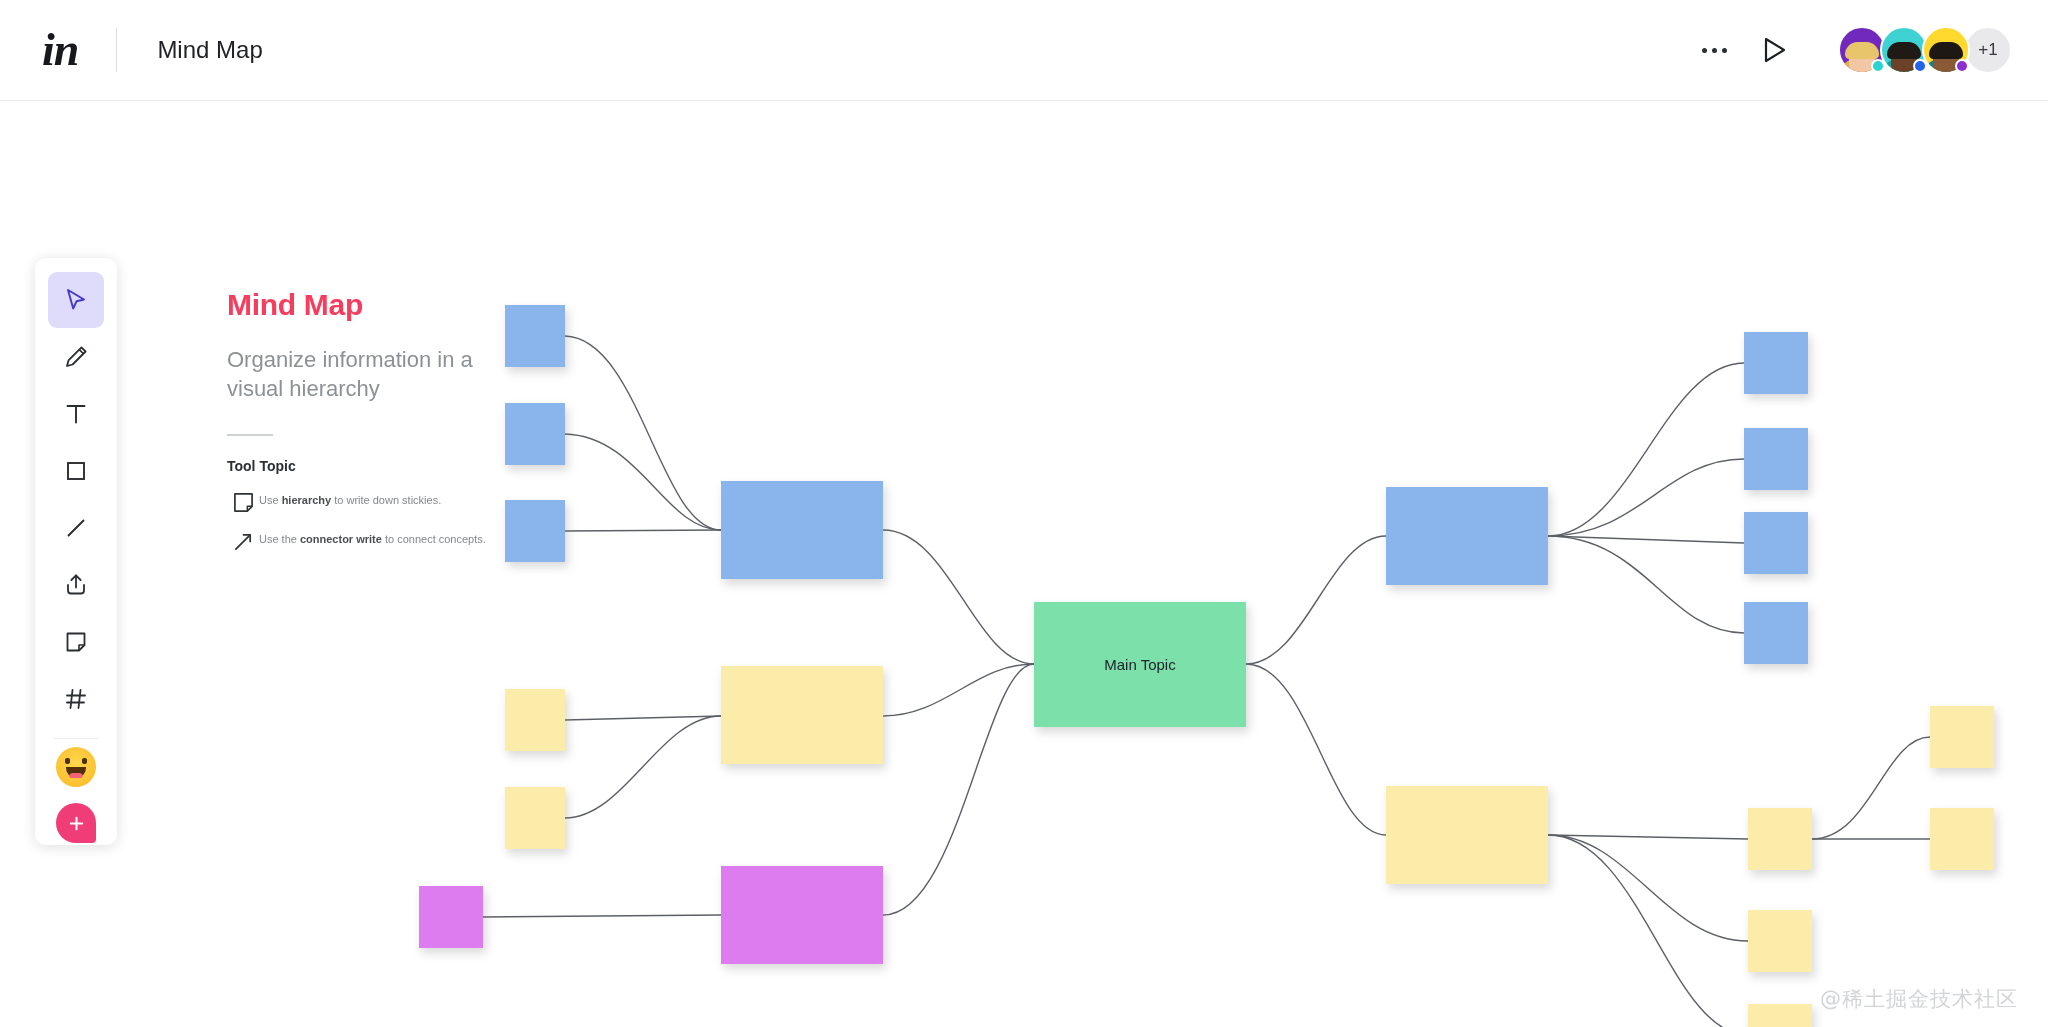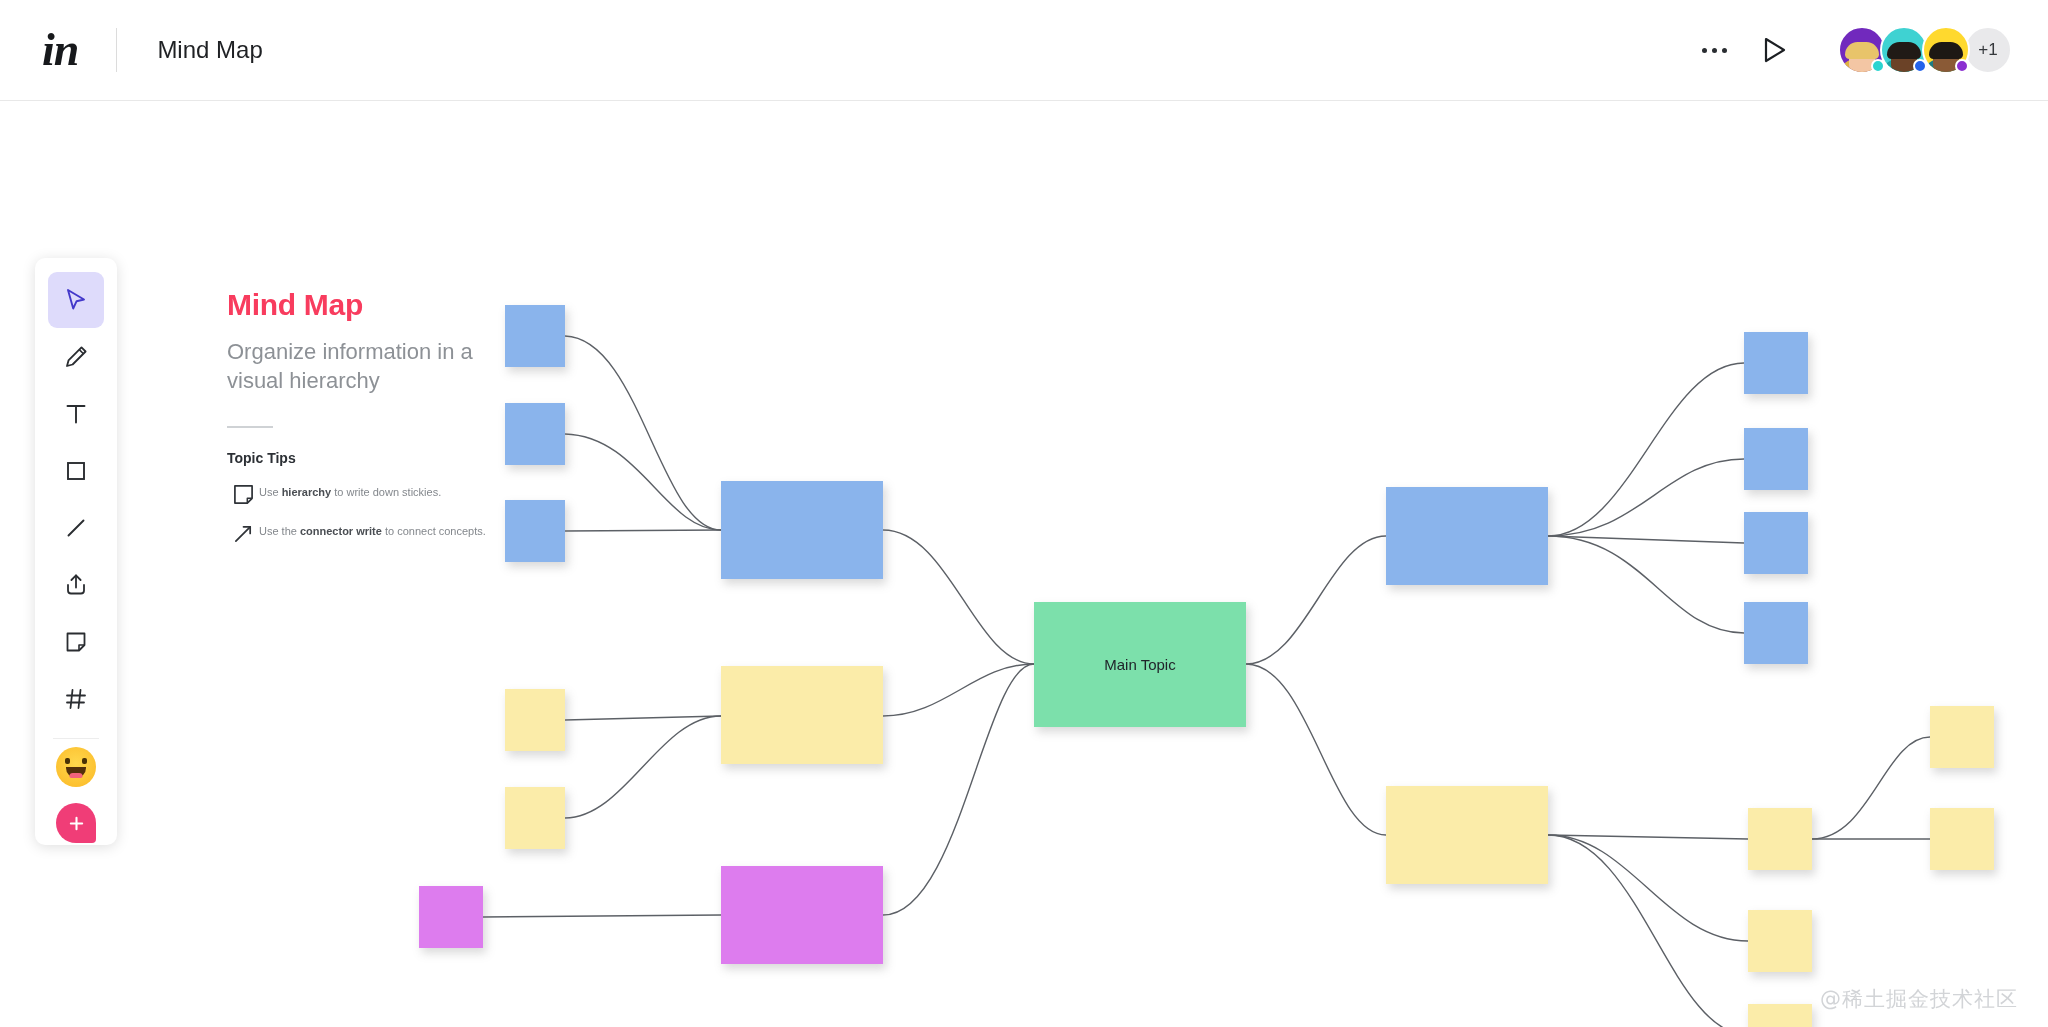--- a/index.html
+++ b/index.html
@@ -163,21 +163,21 @@
     cursor: pointer;
   }
 
   
   .panel { position: absolute; left: 227px; top: 187px; width: 300px; z-index: 5; }
   .panel-title {
     font-size: 30px; font-weight: 700; color: #f83c5e;
     letter-spacing: -0.3px; line-height: 1.1;
   }
   .panel-sub {
-    margin-top: 16px;
+    margin-top: 24px;
     font-size: 22px; color: #8d9196; line-height: 1.33; font-weight: 400;
   }
   .panel-rule { width: 46px; height: 2px; background: #cfd2d5; margin: 30px 0 22px; }
   .panel-tips-h { font-size: 14px; font-weight: 700; color: #2c3035; }
   .tip { display: flex; align-items: flex-start; margin-top: 17px; }
   .tip-ico { width: 32px; flex: 0 0 32px; display:flex; justify-content:center; padding-top:1px; }
   .tip-txt { font-size: 11px; color: #83878c; line-height: 1.35; padding-top: 2px; }
   .tip-txt b { color: #4a4e53; font-weight: 700; }
 
   .watermark {
@@ -290,21 +290,21 @@
         <div class="node" style="left: 1748px; top: 809px; width: 64px; height: 62px; background: rgb(251, 236, 169);"></div>
         <div class="node" style="left: 1748px; top: 903px; width: 64px; height: 62px; background: rgb(251, 236, 169);"></div>
         <div class="node" style="left: 1930px; top: 605px; width: 64px; height: 62px; background: rgb(251, 236, 169);"></div>
         <div class="node" style="left: 1930px; top: 707px; width: 64px; height: 62px; background: rgb(251, 236, 169);"></div>
       </div>
 
     <div class="panel">
       <div class="panel-title">Mind Map</div>
       <div class="panel-sub">Organize information in a visual hierarchy</div>
       <div class="panel-rule"></div>
-      <div class="panel-tips-h">Topic Tips</div>
+      <div class="panel-tips-h">Tool Topic</div>
 
       <div class="tip">
         <div class="tip-ico">
           <svg width="21" height="21" viewBox="0 0 22 22">
             <path d="M2 2 H20 V15 L15 20 H2 Z" fill="none" stroke="#2f3338" stroke-width="1.8" stroke-linejoin="round"></path>
             <path d="M20 15 H15 V20" fill="none" stroke="#2f3338" stroke-width="1.6" stroke-linejoin="round"></path>
           </svg>
         </div>
         <div class="tip-txt">
           <span>Use </span><b>hierarchy</b><span> to write down stickies.</span>

